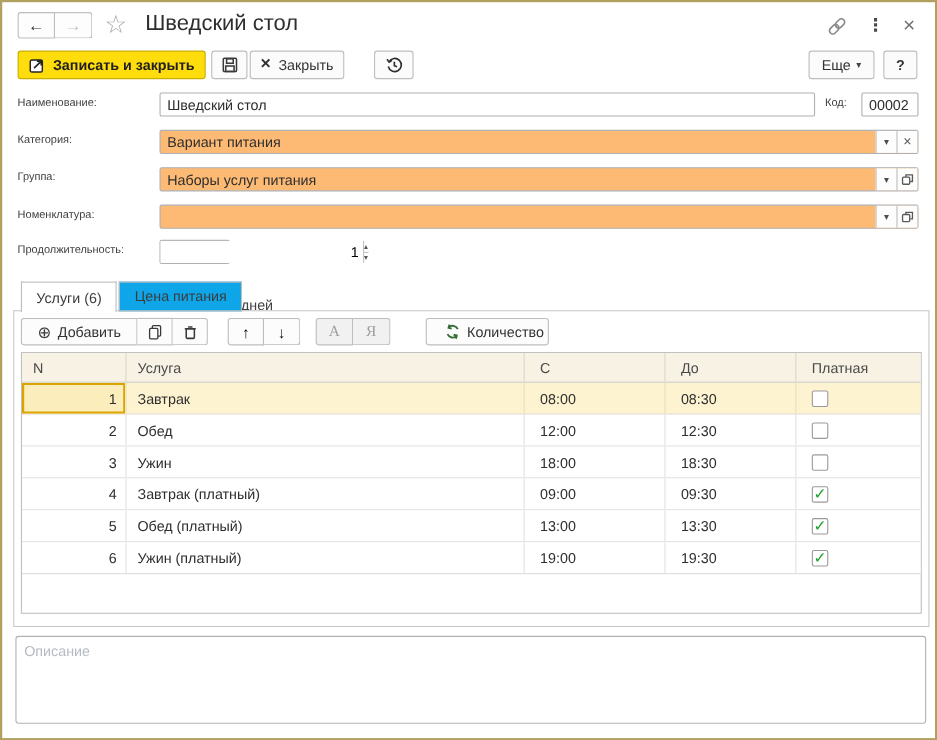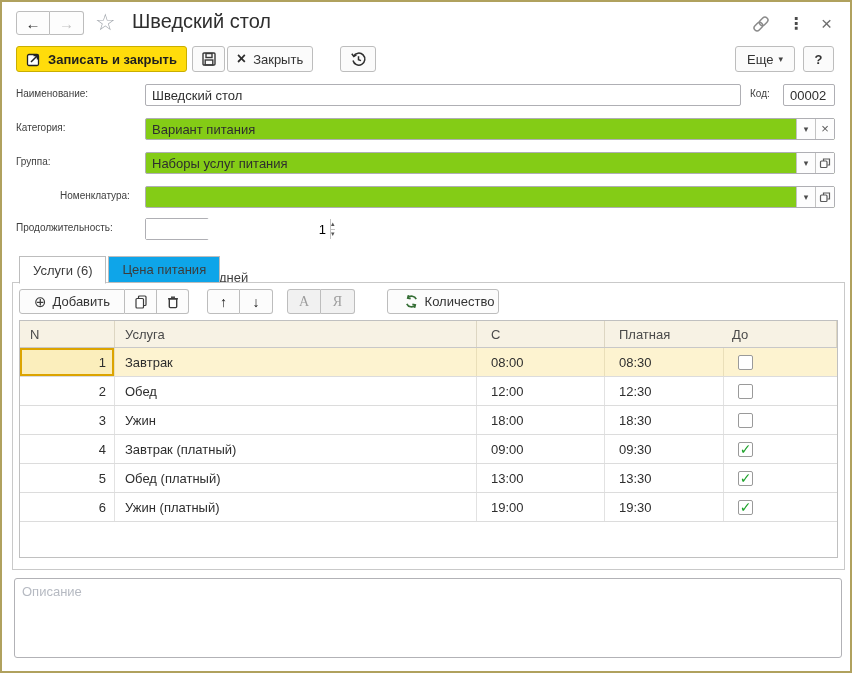--- a/index.html
+++ b/index.html
@@ -41,21 +41,21 @@
   .btn-help { position:absolute; left:801px; width:31px; font-weight:bold; }
   .caret { font-size:9px; color:#444; }
   
   .flabel { position:absolute; left:14px; font-size:10px; color:#404040; }
   .tinput {
     position:absolute; height:22px; border:1px solid #afafb4; border-radius:2px;
     font-size:13px; color:#2e2e2e; padding:0 6px; font-family:inherit; background:#fff;
   }
   .combo {
     position:absolute; height:22px; border:1px solid #afafb4; border-radius:2px;
-    display:flex; background:#84cc16;
+    display:flex; background:#fdba74;
   }
   .combo input {
     flex:1; border:none; outline:none; font-size:13px; color:#2e2e2e;
     padding:0 6px; font-family:inherit; background:transparent;
   }
   .cbtn {
     width:19px; border-left:1px solid #c3c3c3; display:flex; align-items:center;
     justify-content:center; cursor:pointer; color:#4c4c4c; font-size:9px; background:#fdfdfd;
   }
   .cbtn .x { font-size:13px; color:#5a5a5a; line-height:10px; }
@@ -210,21 +210,21 @@
     <div class="cbtn">
       <span class="icon">
         <svg width="12" height="12" viewBox="0 0 12 12" fill="none" stroke="#5a5a5a" stroke-width="1.2">
             <rect x="1.5" y="4" width="6.5" height="6.5" rx="1"></rect>
             <path d="M4.5 4 V2 h6 v6 h-2"></path>
           </svg>
       </span>
     </div>
   </div>
 
-  <div class="flabel" style="top:188px;margin-left:44px;">Номенклатура:</div>
+  <div class="flabel" style="top:188px;">Номенклатура:</div>
   <div class="combo" style="left:143px; top:184px; width:690px;">
     <input value="" style="">
     <div class="cbtn">
         <span>▾</span>
       </div>
     <div class="cbtn">
       <span class="icon">
         <svg width="12" height="12" viewBox="0 0 12 12" fill="none" stroke="#5a5a5a" stroke-width="1.2">
             <rect x="1.5" y="4" width="6.5" height="6.5" rx="1"></rect>
             <path d="M4.5 4 V2 h6 v6 h-2"></path>
@@ -300,22 +300,22 @@
       </span>
       <span>Количество</span>
     </div>
   </div>
 
   <div class="table">
     <div class="thead">
       <div class="th c-n">N</div>
       <div class="th c-s">Услуга</div>
       <div class="th c-f">С</div>
+      <div class="th c-t">До</div>
       <div class="th c-p">Платная</div>
-      <div class="th c-t">До</div>
     </div>
     <div>
         <div class="trow selected">
           <div class="td c-n cur">1</div>
           <div class="td c-s">Завтрак</div>
           <div class="td c-f">08:00</div>
           <div class="td c-t">08:30</div>
           <div class="td c-p">
             <span class="cb"></span>
           </div>

